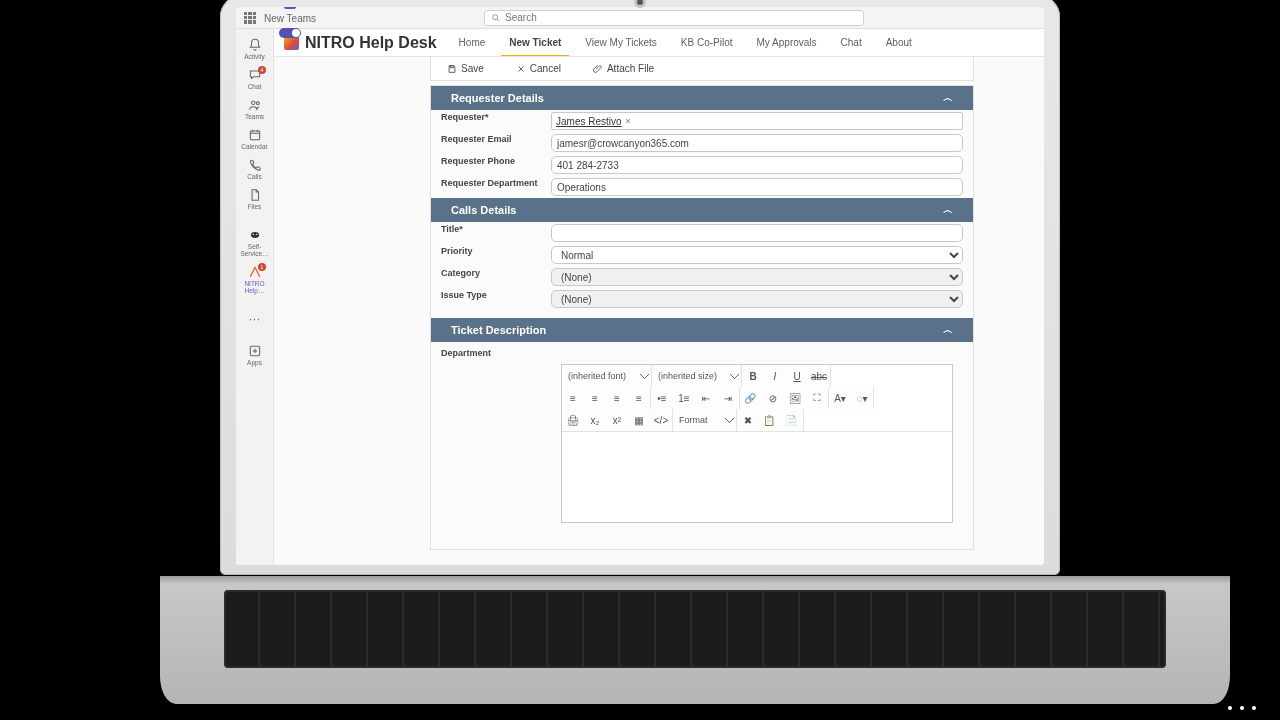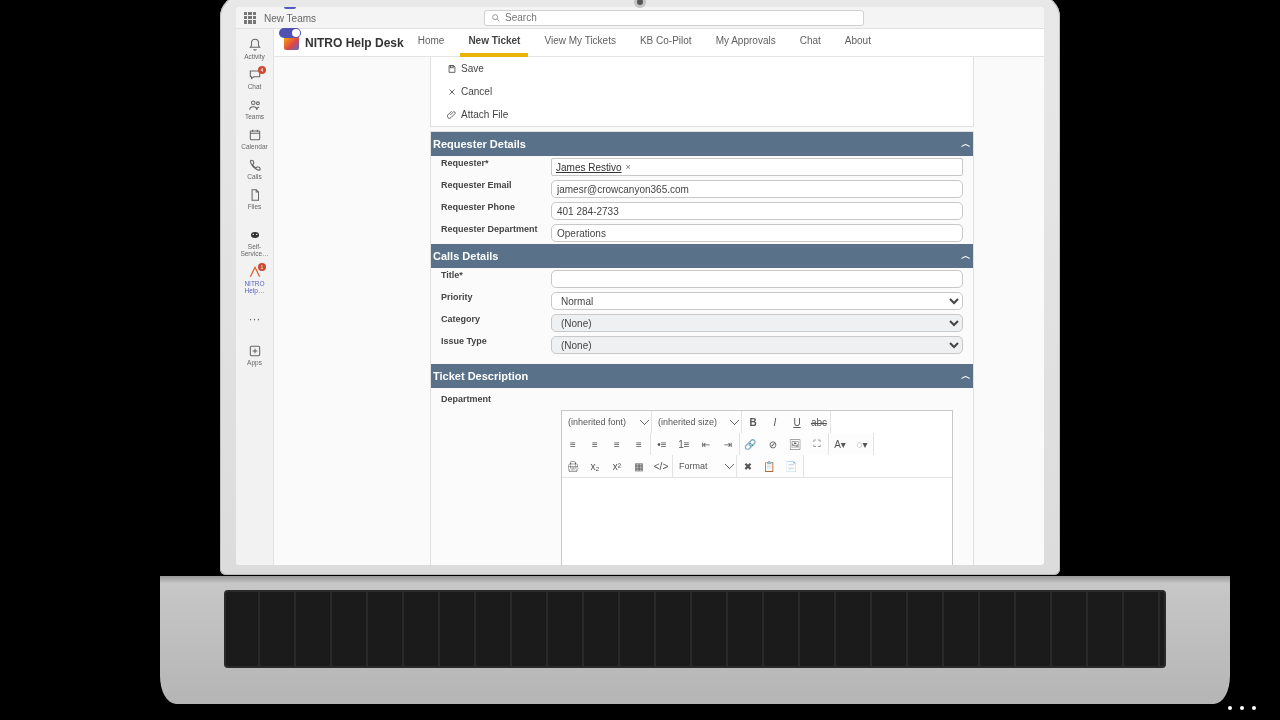--- a/index.html
+++ b/index.html
@@ -77,45 +77,44 @@
     display:flex;align-items:center;justify-content:center;padding:0 1px;
   }
   .rail-sep{height:8px;}
   
   .app{flex:1;display:flex;flex-direction:column;overflow:hidden;}
   .app-header{
     height:28px; display:flex; align-items:center; padding:0 10px;
     gap:6px; border-bottom:1px solid #e4e4e4; background:#fff;
   }
   .app-logo{width:15px;height:15px;background:linear-gradient(135deg,#f7b500,#e04646 60%,#4a6fd0);border-radius:2px;}
-  .app-title{font-weight:700;font-size:12px;}
+  .app-title{font-weight:700;font-size:16px;margin-right:8px;}
   .tabs{display:flex;gap:8px;}
   .tab{padding:7px 8px;font-size:10px;color:#606060;cursor:pointer;}
-  .tab.active{color:#444;border-bottom:4px solid #eab308;font-weight:600;}
+  .tab.active{color:#444;border-bottom:1px solid #eab308;font-weight:600;}
   
   .canvas{flex:1;background:#fafafa;overflow:auto;}
   .actionbar{
-    display:flex; gap:8px; padding:4px 10px;
+    display:flex; gap:20px; padding:4px 10px;
     border-bottom:1px solid #e6e6e6; background:#fff;
     margin-left:156px; margin-right:70px;
     border:1px solid #e0e0e0; border-top:none;
     font-size:10px;
-    flex-direction:column;
   }
   .action{display:flex;align-items:center;gap:4px;color:#444;cursor:pointer;padding:2px 6px;}
   .action svg{width:10px;height:10px;}
   .form-wrap{
     margin:4px 70px 0 156px;
     border:1px solid #e0e0e0;
     background:#fbfbfb;
     padding-bottom:8px;
   }
   .section-hd{
     background:#5a7289; color:#fff; font-weight:600;
-    padding:5px 2px; font-size:11px;
+    padding:5px 20px; font-size:11px;
     display:flex; justify-content:space-between; align-items:center;text-align:right;
   }
   .section-hd .chev{font-size:10px;}
   .row{
     display:flex; padding:2px 10px; font-size:10px;
   }
   .row label{flex:0 0 110px;color:#444;font-weight:600;font-size:9px;}
   .row .ctl{
     flex:1;
   }

